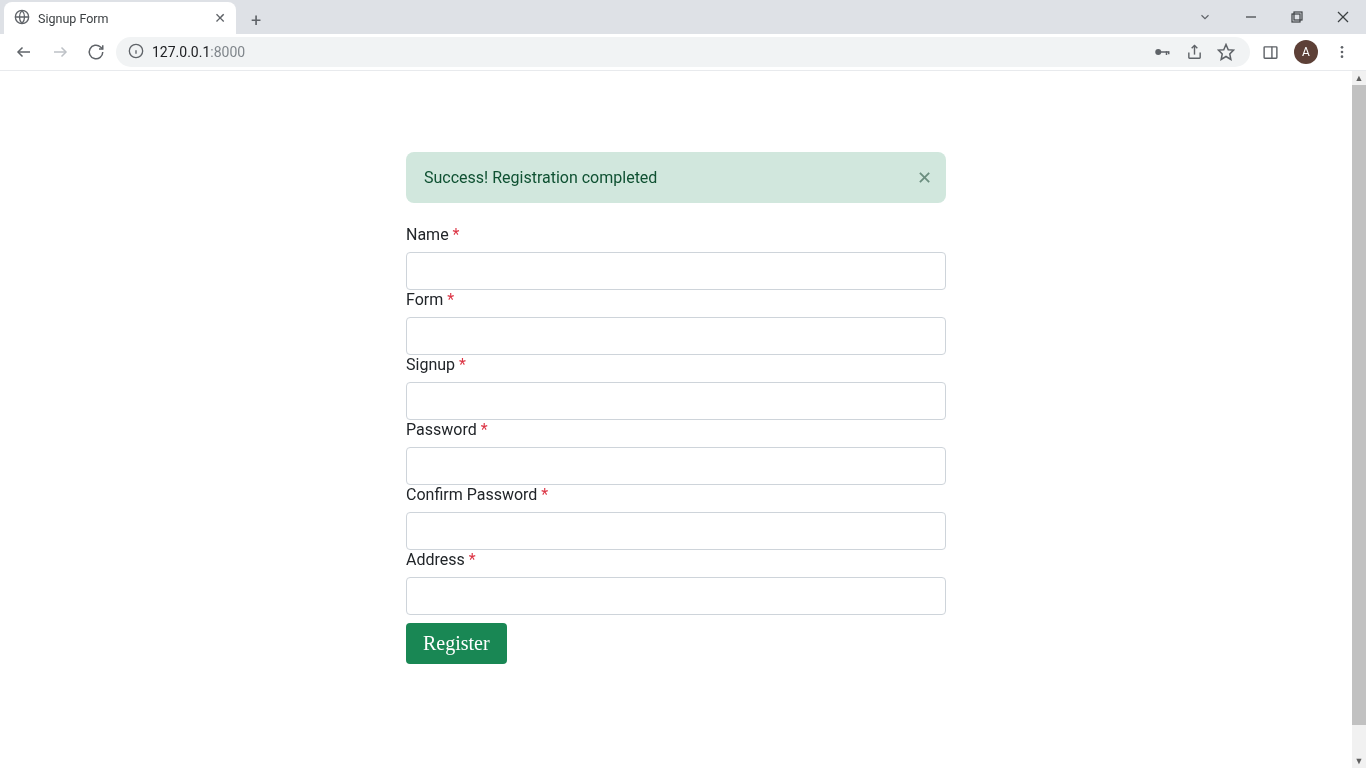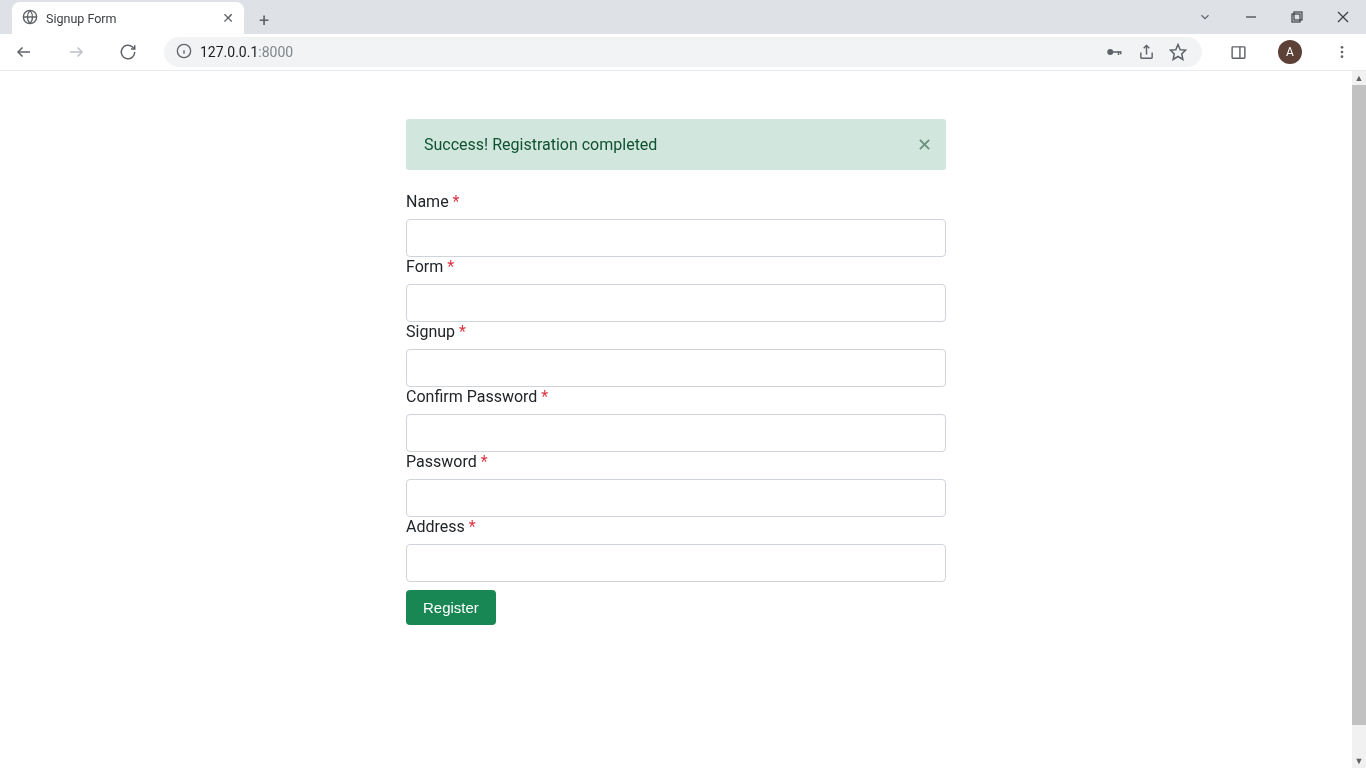--- a/index.html
+++ b/index.html
@@ -10,21 +10,21 @@
       overflow: hidden;
       background: #fff;
     }
 
     
     .browser-chrome { background: #dee1e6; }
     .tab-bar {
       display: flex;
       align-items: flex-end;
       height: 34px;
-      padding-left: 12px;
+      padding-left: 4px;
       position: relative;
     }
     .tab {
       display: flex;
       align-items: center;
       background: #fff;
       height: 32px;
       width: 232px;
       border-radius: 8px 8px 0 0;
       padding: 0 10px;
@@ -47,21 +47,21 @@
     }
     .win-ctrl { width: 46px; height: 34px; display: flex; align-items: center; justify-content: center; color: #3c4043; cursor: pointer; }
     .chevron-down { width: 46px; height: 34px; display: flex; align-items: center; justify-content: center; color: #5f6368; }
 
     .toolbar {
       display: flex;
       align-items: center;
       background: #fff;
       height: 37px;
       padding: 0 8px;
-      gap: 20px;
+      gap: 4px;
       border-bottom: 1px solid #e8eaed;
     }
     .nav-icon {
       width: 32px; height: 32px;
       display: flex; align-items: center; justify-content: center;
       color: #5f6368; cursor: pointer; border-radius: 50%;
     }
     .nav-icon.disabled { color: #bdc1c6; cursor: default; }
     .address-bar {
       flex: 1;
@@ -100,24 +100,25 @@
     }
     .container {
       width: 540px;
       margin: 0 auto;
     }
 
     .alert {
       background: #d1e7dd;
       color: #0f5132;
       padding: 16px 18px;
-      border-radius: 3px;
+      border-radius: 8px;
       font-size: 16px;
       margin-bottom: 22px;
       position: relative;
+      margin-top: 33px;
     }
     .alert-close {
       position: absolute;
       right: 14px; top: 50%;
       transform: translateY(-50%);
       font-size: 18px;
       color: #6b8e7f;
       cursor: pointer;
       line-height: 1;
     }
@@ -138,24 +139,25 @@
       padding: 6px 12px;
       font-size: 16px;
       background: #fff;
     }
 
     .btn-register {
       background: #198754;
       color: #fff;
       border: none;
       padding: 9px 17px;
-      font-size: 15px;
+      font-size: 20px;
       border-radius: 4px;
       cursor: pointer;
       margin-top: 8px;
+      font-family: Liberation Serif, serif;
     }
 
     
     .fake-scrollbar {
       position: absolute;
       top: 0; right: 0;
       width: 14px; height: 100%;
       background: #f1f1f1;
     }
     .fake-thumb {
@@ -290,22 +292,22 @@
 
       <div class="alert">
         <span>Success! Registration completed</span>
         <span class="alert-close">✕</span>
       </div>
 
       <div id="form-fields">
           <div class="form-group"><label class="form-label"><span>Name</span> <span class="req">*</span></label><input class="form-control" style=""></div>
           <div class="form-group"><label class="form-label"><span>Form</span> <span class="req">*</span></label><input class="form-control" style=""></div>
           <div class="form-group"><label class="form-label"><span>Signup</span> <span class="req">*</span></label><input class="form-control" style=""></div>
+          <div class="form-group"><label class="form-label"><span>Password</span> <span class="req">*</span></label><input class="form-control" style=""></div>
           <div class="form-group"><label class="form-label"><span>Confirm Password</span> <span class="req">*</span></label><input class="form-control" style=""></div>
-          <div class="form-group"><label class="form-label"><span>Password</span> <span class="req">*</span></label><input class="form-control" style=""></div>
           <div class="form-group"><label class="form-label"><span>Address</span> <span class="req">*</span></label><input class="form-control" style=""></div>
         </div>
 
       <button class="btn-register">Register</button>
 
       <div style="height:40px"></div>
     </div>
   </div>
 
   <div class="fake-scrollbar">

